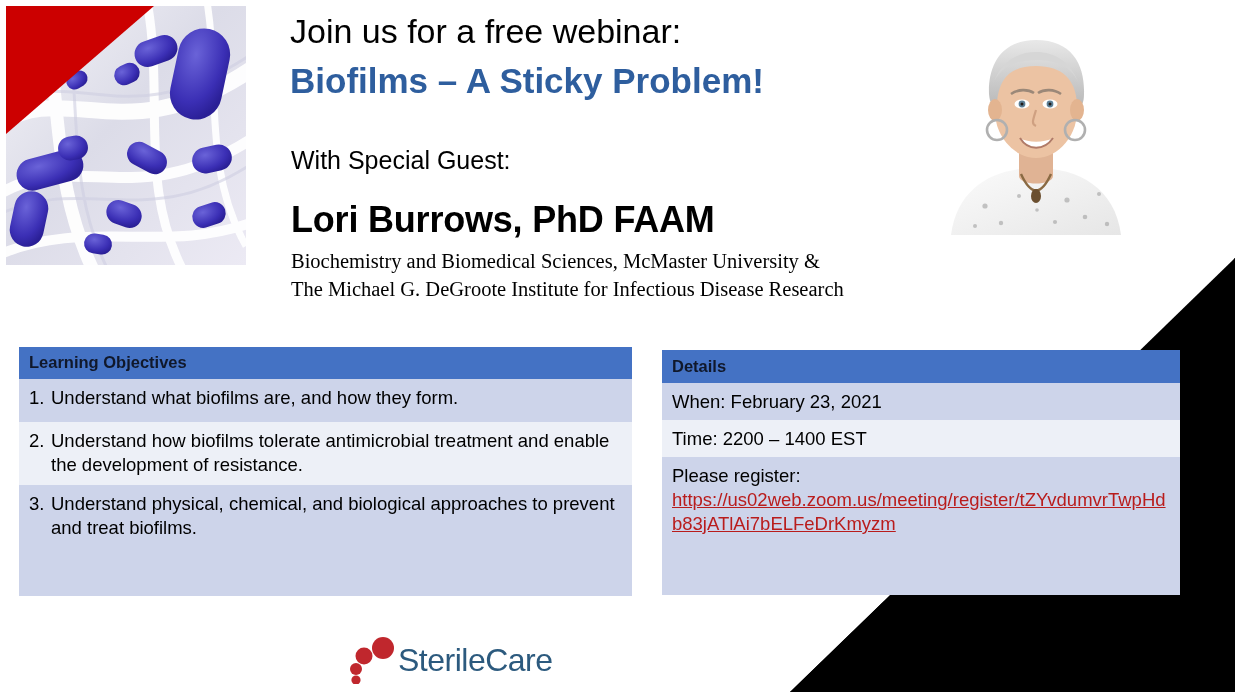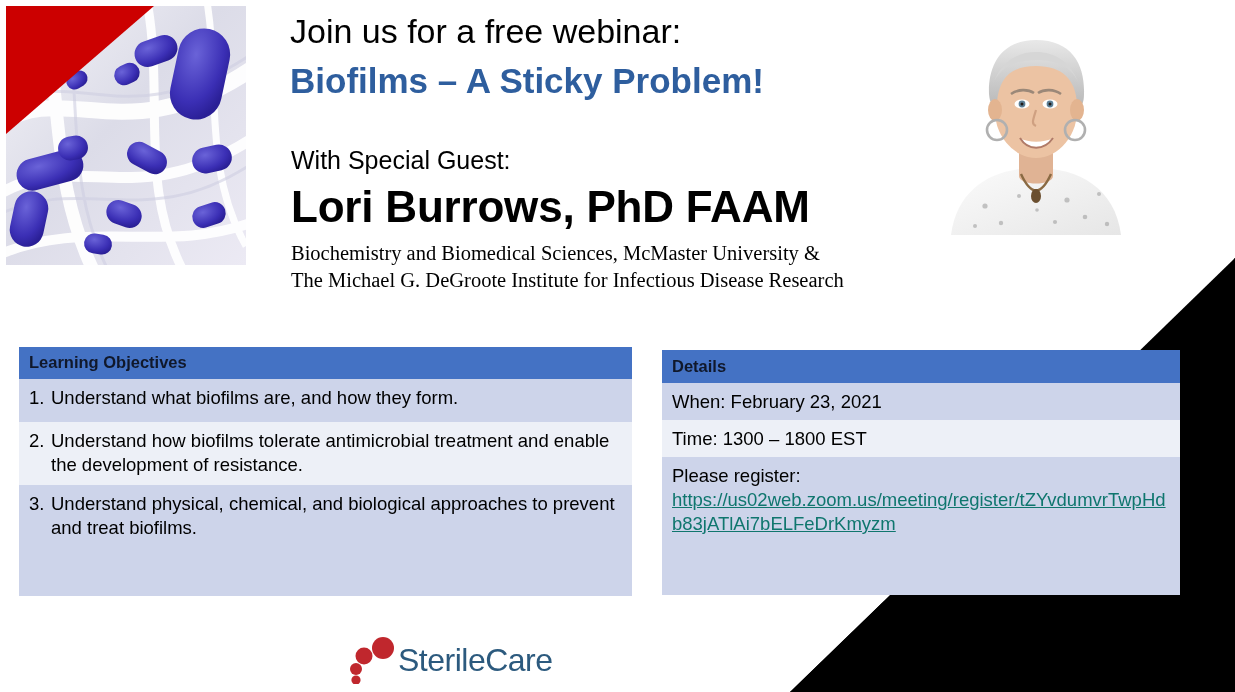--- a/index.html
+++ b/index.html
@@ -56,25 +56,25 @@
     position: absolute;
     left: 291px; top: 145px;
     width: 740px;
   }
   .guest-label {
     font-size: 25px;
     line-height: 1.2;
     color: #000000;
   }
   .speaker-name {
-    font-size: 44px;
+    font-size: 36px;
     font-weight: bold;
     line-height: 1.18;
     color: #000000;
-    margin-top: 6px;
+    margin-top: 24px;
     letter-spacing: -0.2px;
   }
   .affil-line {
     font-size: 20.5px;
     line-height: 1.32;
     color: #000000;
     white-space: nowrap;
     font-family: Liberation Serif, serif;
   }
   #affiliation { margin-top: 7px; }
@@ -137,21 +137,21 @@
     width: 518px; height: 245px;
     background: #CDD4EA;
   }
   #details-panel .panel-header { height: 33px; padding-top: 6px; }
   #detail-row-0 { height: 37px; }
   #detail-row-1 { height: 37px; }
   #detail-row-2 { height: 100px; padding-bottom: 0; }
   #details-filler { height: 38px; background: #CDD4EA; }
 
   .reg-link {
-    color: #0f766e;
+    color: #b91c1c;
     display: block;
     line-height: 1.30;
     word-break: break-all;
   }
 
   
   #footer {
     position: absolute;
     left: 336px; top: 636px;
     display: flex;
@@ -330,21 +330,21 @@
   </div>
 
   <div id="obj-filler"></div>
 </div>
 
 <div class="panel" id="details-panel">
   <div class="panel-header">Details</div>
 
   <div class="panel-row tint-a" id="detail-row-0">When: February 23, 2021</div>
 
-  <div class="panel-row tint-b" id="detail-row-1">Time: 1300 – 1800 EST</div>
+  <div class="panel-row tint-b" id="detail-row-1">Time: 2200 – 1400 EST</div>
 
   <div class="panel-row tint-a" id="detail-row-2">
     <div>Please register:</div>
     <a class="reg-link" href="#">https://us02web.zoom.us/meeting/register/tZYvdumvrTwpHdb83jATlAi7bELFeDrKmyzm</a>
   </div>
 
   <div id="details-filler"></div>
 </div>
 
 <div id="footer">

